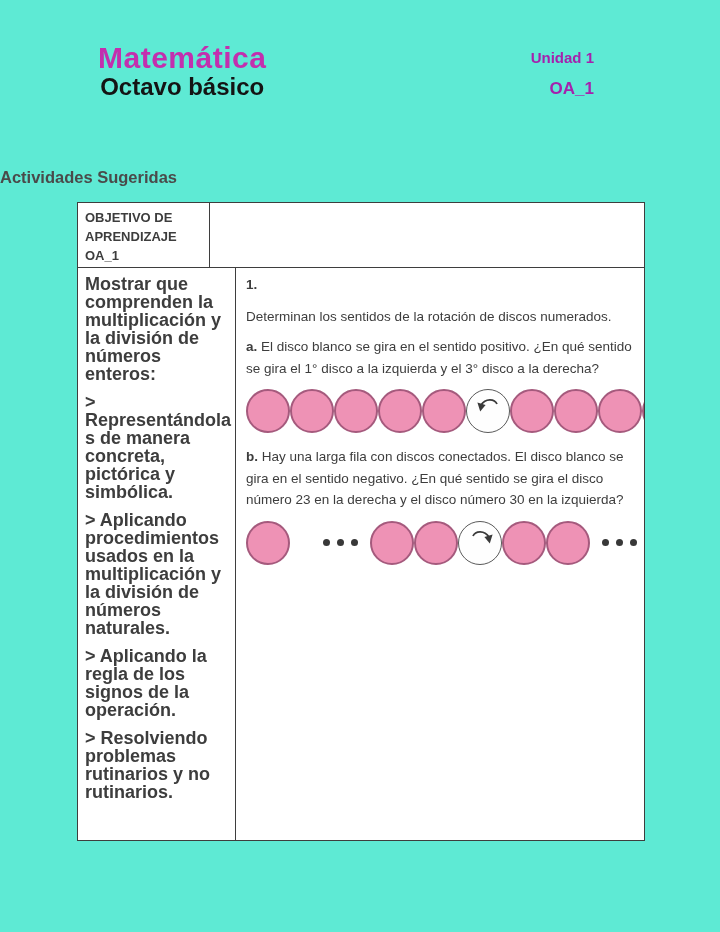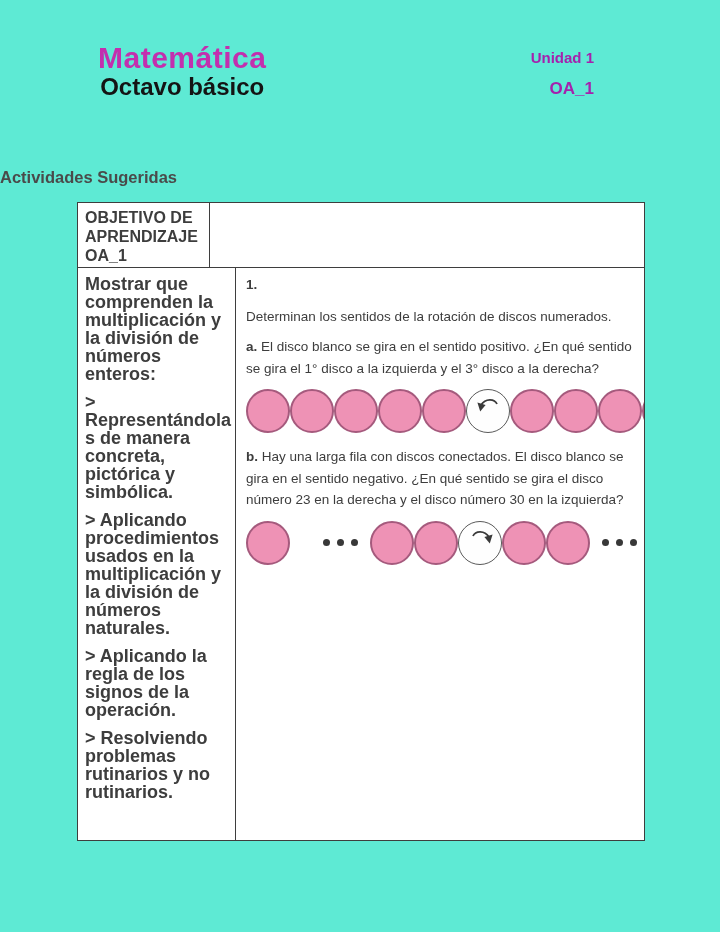--- a/index.html
+++ b/index.html
@@ -27,21 +27,21 @@
     position:absolute;top:202px;left:77px;width:568px;height:639px;
     border:1.7px solid #3e3e3e;box-sizing:border-box;
     display:flex;flex-direction:column;background:#fff;
   }
   .t-row{display:flex;flex-direction:row;min-height:0;}
   .header-row{height:64px;flex:0 0 auto;border-bottom:1.7px solid #3e3e3e;}
   .body-row{flex:1 1 auto;}
   .cell{box-sizing:border-box;}
   .col1{flex:0 0 132px;border-right:1.7px solid #3e3e3e;padding:5px 4px 4px 7px;}
   .col2{flex:1 1 auto;padding:5px 10px 4px 10px;min-width:0;}
-  .header-cell{font-weight:bold;font-size:16px;line-height:19px;color:#3d3d3d;}
+  .header-cell{font-weight:bold;font-size:13px;line-height:19px;color:#3d3d3d;}
   .col2.header-cell{text-align:center;}
   .pre{white-space:pre-line;}
 
   
   .objective-cell{font-weight:bold;font-size:18px;line-height:18px;color:#3d3d3d;padding-top:7px;}
   .objective-cell .obj-par{margin:0 0 10px 0;}
 
   
   .activity-cell{font-size:13.5px;line-height:21.5px;color:#3d3d3d;padding-top:6px;}
   .activity-cell p{margin:0 0 9px 0;}

